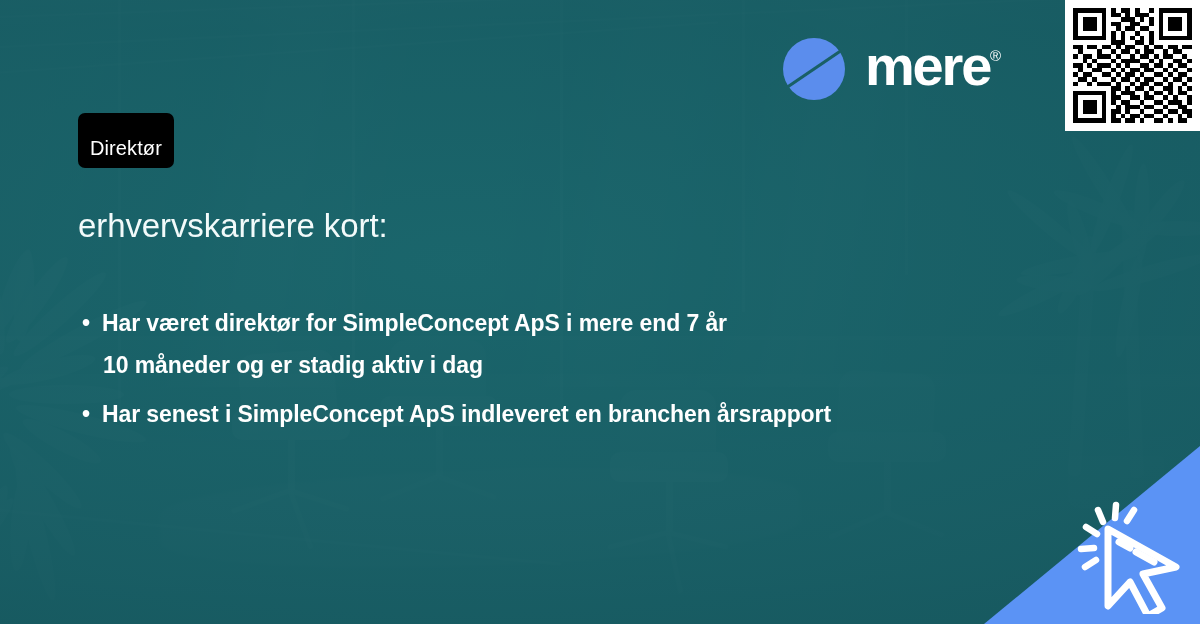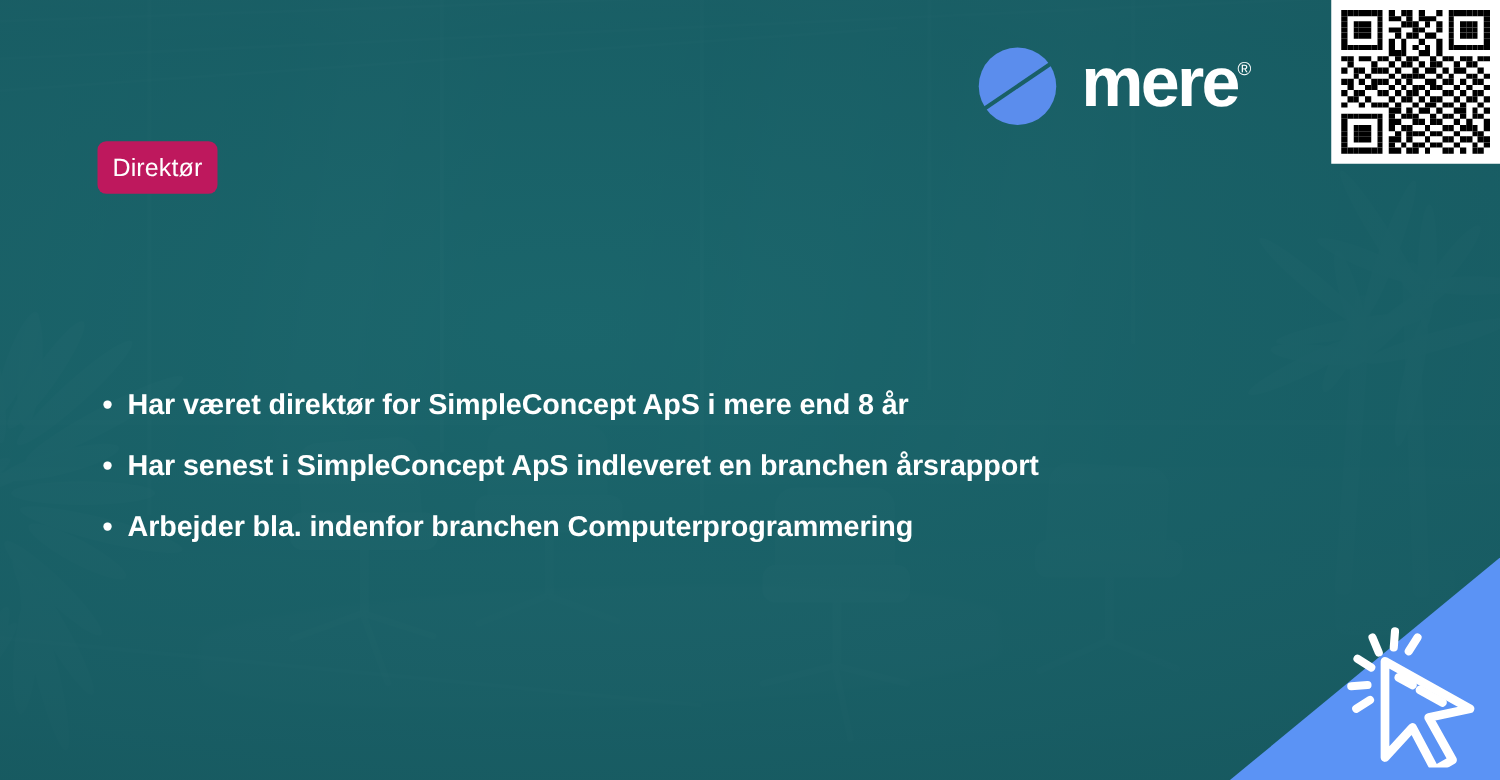--- a/index.html
+++ b/index.html
@@ -151,23 +151,23 @@
   .tint2 {
     position: absolute; inset: 0;
     background: radial-gradient(120% 90% at 38% 42%, rgba(28,106,112,0.45) 0%, rgba(23,90,97,0.72) 60%, rgba(20,82,88,0.85) 100%);
   }
 
   
   .content { position: absolute; left: 0; top: 0; width: 100%; height: 100%; }
 
   .badge {
     position: absolute; left: 78px; top: 113px;
-    background: #be185d; color: #ffffff;
+    background: #000000; color: #ffffff;
     font-size: 20px; line-height: 1;
-    padding: 12px 12px 10px 12px;
+    padding: 25px 12px 10px 12px;
     border-radius: 7px;
     letter-spacing: .1px;
     white-space: nowrap;
   }
 
   .title {
     position: absolute; left: 78px; top: 152px;
     color: #ffffff; font-size: 44px; font-weight: bold;
     letter-spacing: -0.4px; line-height: 1.12; white-space: nowrap;
   }
@@ -321,30 +321,29 @@
       </div>
 
     <div class="tint"></div>
     <div class="tint2"></div>
   </div>
 
   <div class="content">
 
     <div class="badge">Direktør</div>
 
+    <div class="subtitle">erhvervskarriere kort:</div>
 
     <div class="bullets">
       <div class="bullet">
-        <span>Har været direktør for SimpleConcept ApS i mere end 8 år</span>
+        <span>Har været direktør for SimpleConcept ApS i mere end 7 år</span>
+        <span class="line2">10 måneder og er stadig aktiv i dag</span>
       </div>
       <div class="bullet">
         <span>Har senest i SimpleConcept ApS indleveret en branchen årsrapport</span>
-      </div>
-      <div class="bullet">
-        <span>Arbejder bla. indenfor branchen Computerprogrammering</span>
       </div>
     </div>
 
     <div class="logo">
       <span class="logo-mark">
         <svg viewBox="0 0 66 66" width="66" height="66" aria-hidden="true">
           <defs>
             <mask id="ownrmask">
               <rect x="0" y="0" width="66" height="66" fill="#fff"></rect>
               <path d="M33 13 A20 20 0 0 1 33 53 A13.5 13.5 0 0 0 33 13 Z" fill="#000"></path>

